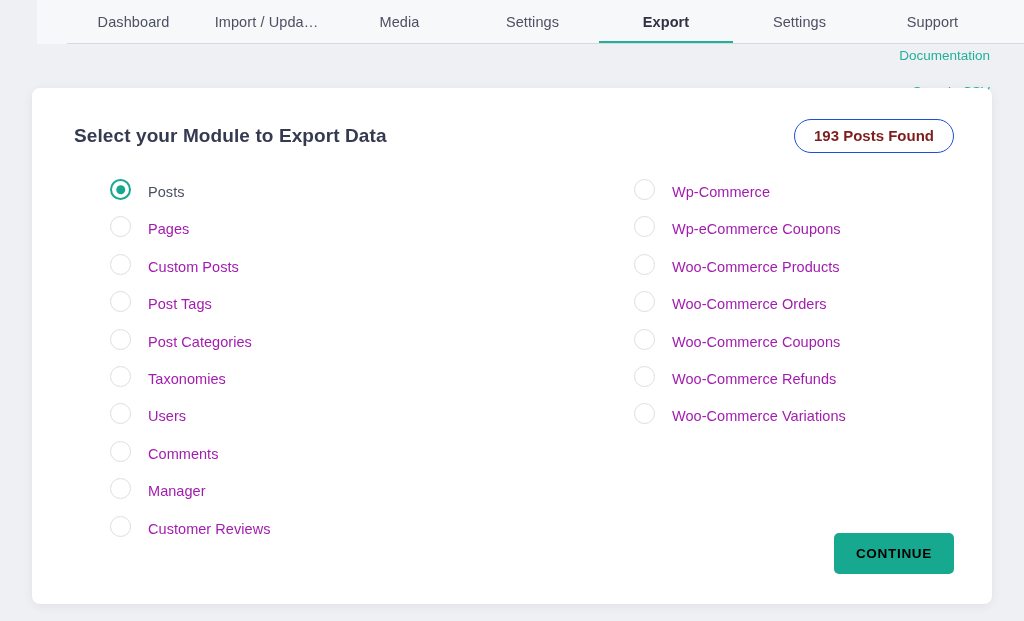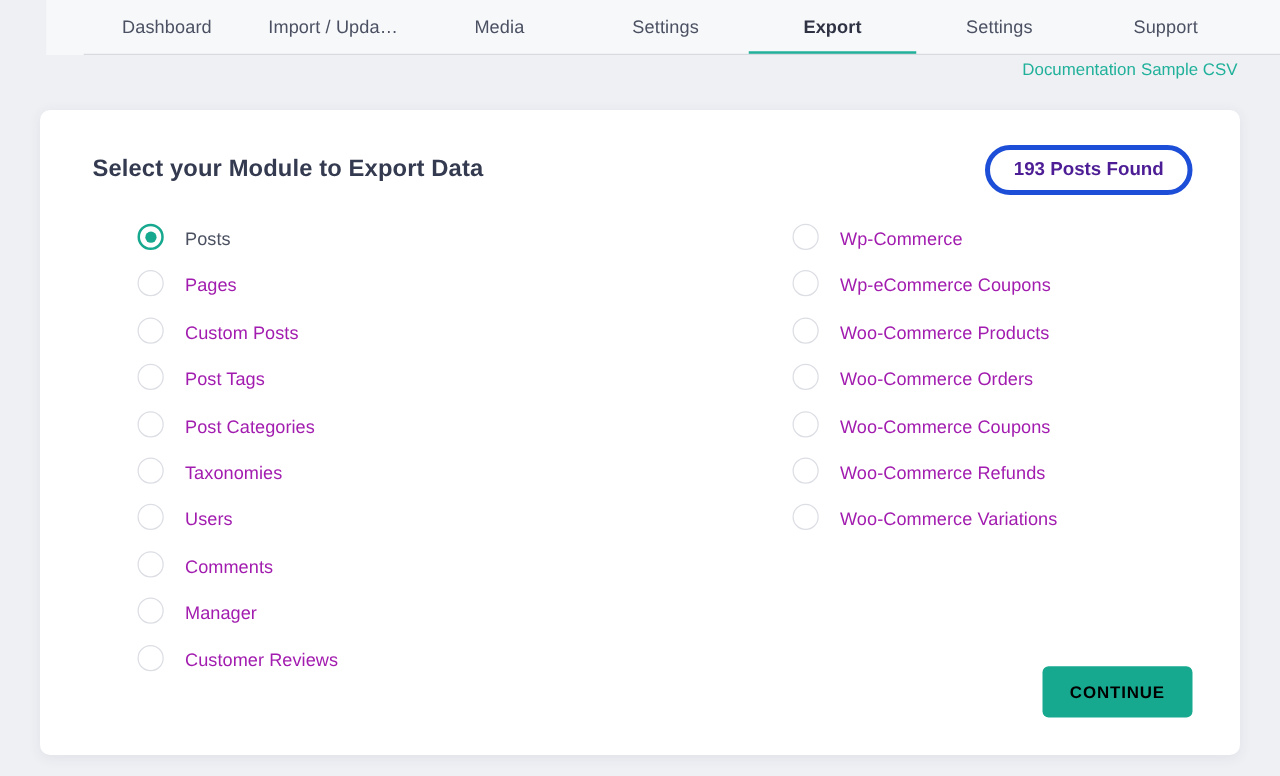--- a/index.html
+++ b/index.html
@@ -44,22 +44,23 @@
     height: 3px; background: #22b09a;
   }
   .nav-rule {
     position: absolute; left: 30px; top: 43px; width: 960px; height: 1px;
     background: #d8dadf;
   }
 
   
   .quicklinks {
     position: absolute; right: 34px; top: 48px;
-    display: flex; align-items: flex-start; gap: 4px;
+    display: flex; align-items: flex-end; gap: 21px;
     height: 20px;
+    flex-direction: column;
   }
   .quicklink {
     font-size: 13.5px; color: #21b19b; text-decoration: none; cursor: pointer;
     white-space: nowrap;
   }
 
   
   .card {
     position: absolute; left: 32px; top: 88px;
     width: 960px; height: 516px;
@@ -69,23 +70,23 @@
   }
 
   .card-head {
     position: absolute; left: 42px; right: 38px; top: 30px; height: 36px;
     display: flex; align-items: center; justify-content: space-between;
   }
   .card-title {
     font-size: 19px; font-weight: bold; color: #343a4f; letter-spacing: .1px;
   }
   .badge {
-    border: 4px solid #1d4ed8;
+    border: 1px solid #1d4ed8;
     border-radius: 20px;
-    color: #4c1d95;
+    color: #7f1d1d;
     font-size: 15px; font-weight: bold;
     padding: 8px 19px 9px;
     background: #ffffff;
     white-space: nowrap;
     line-height: 1;
   }
 
   
   .options {
     position: absolute; left: 42px; top: 90px; right: 38px; bottom: 80px;

